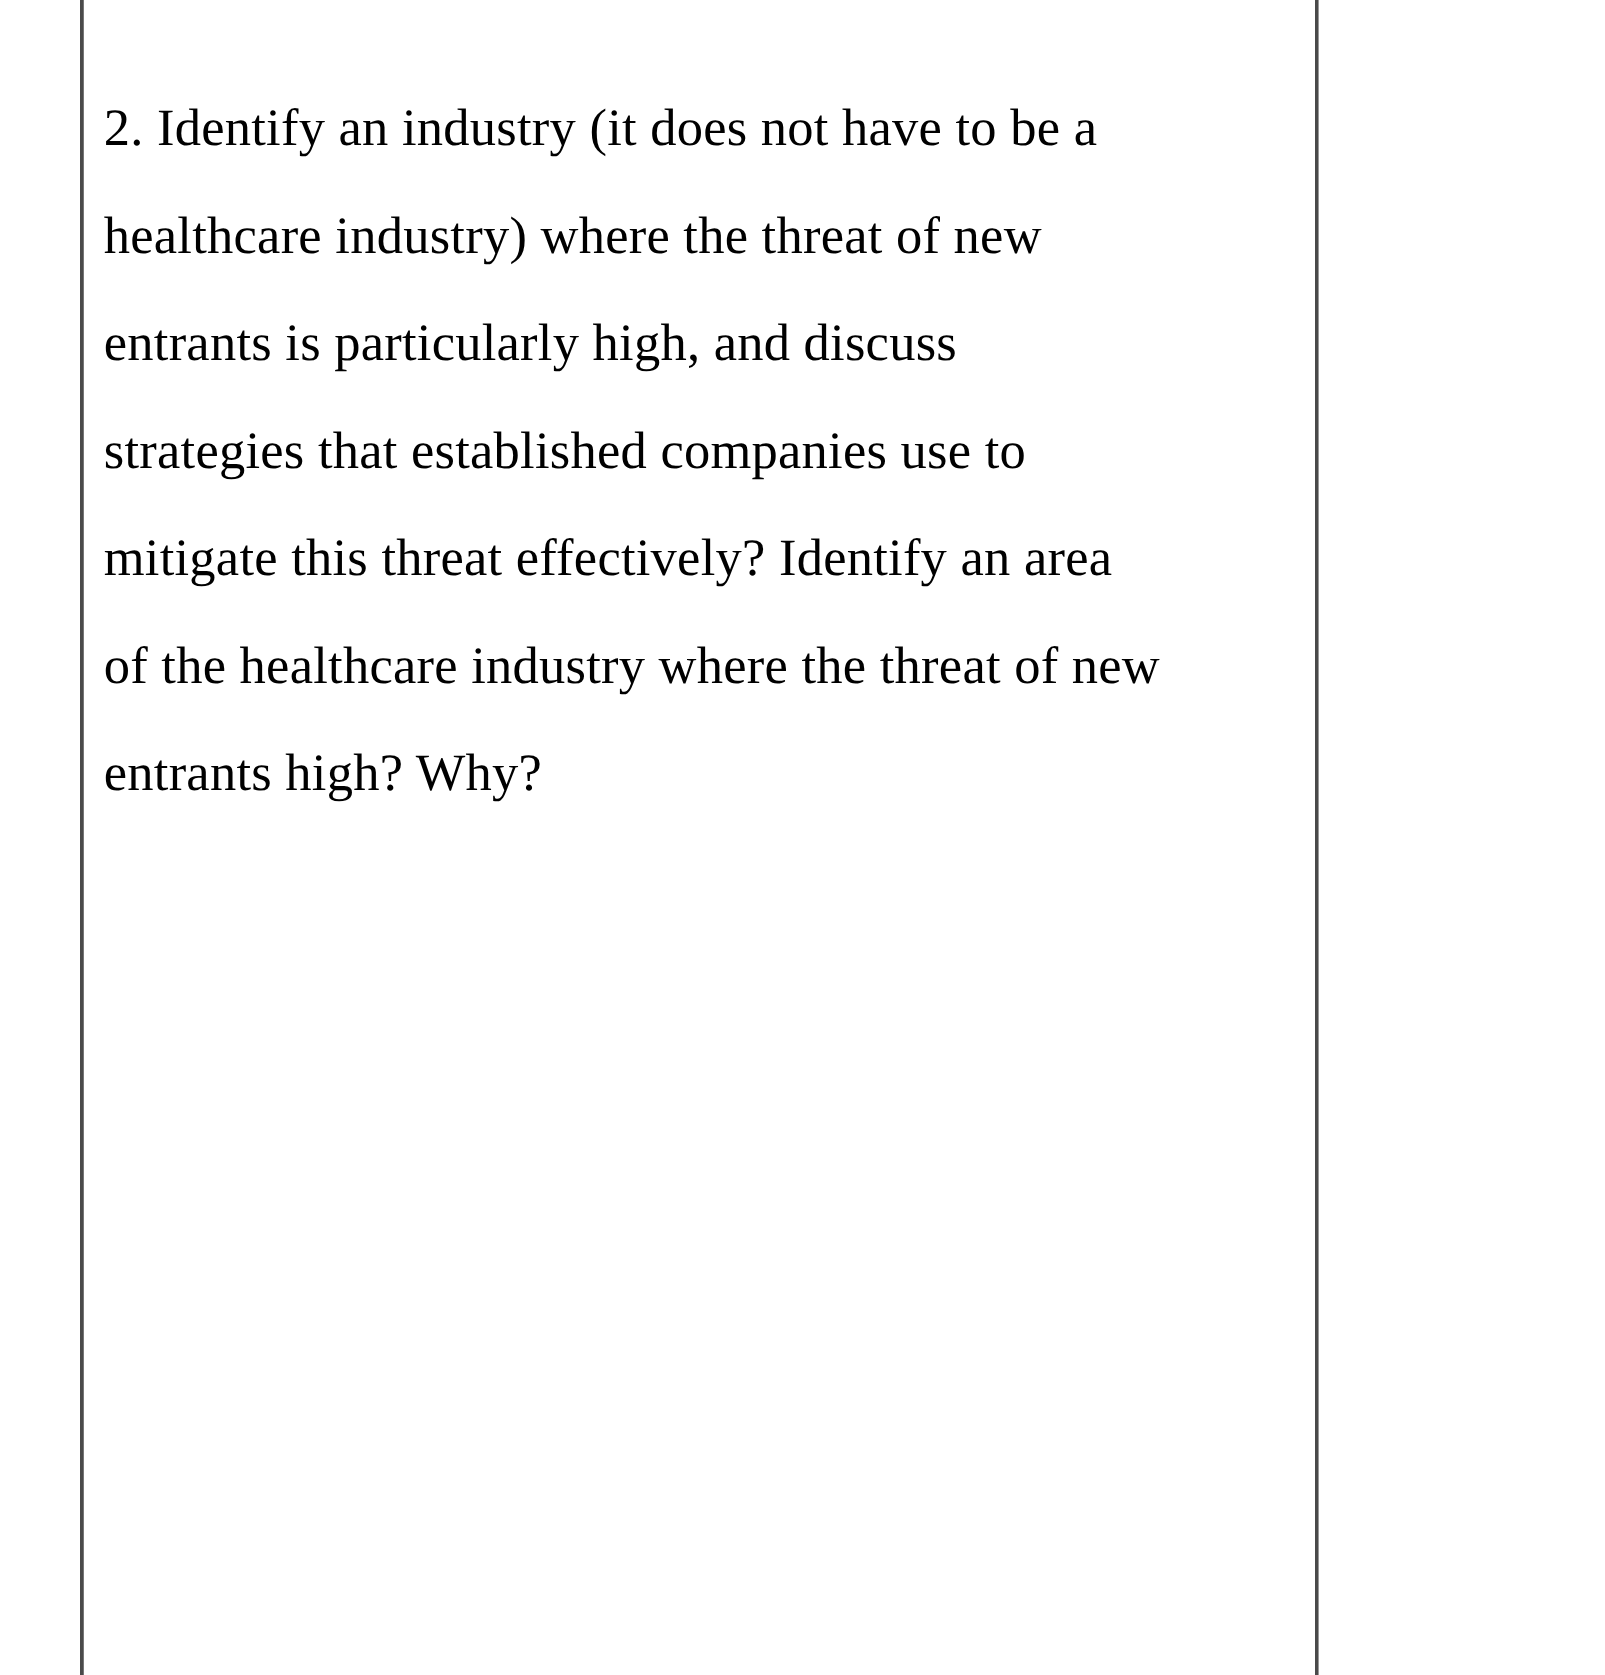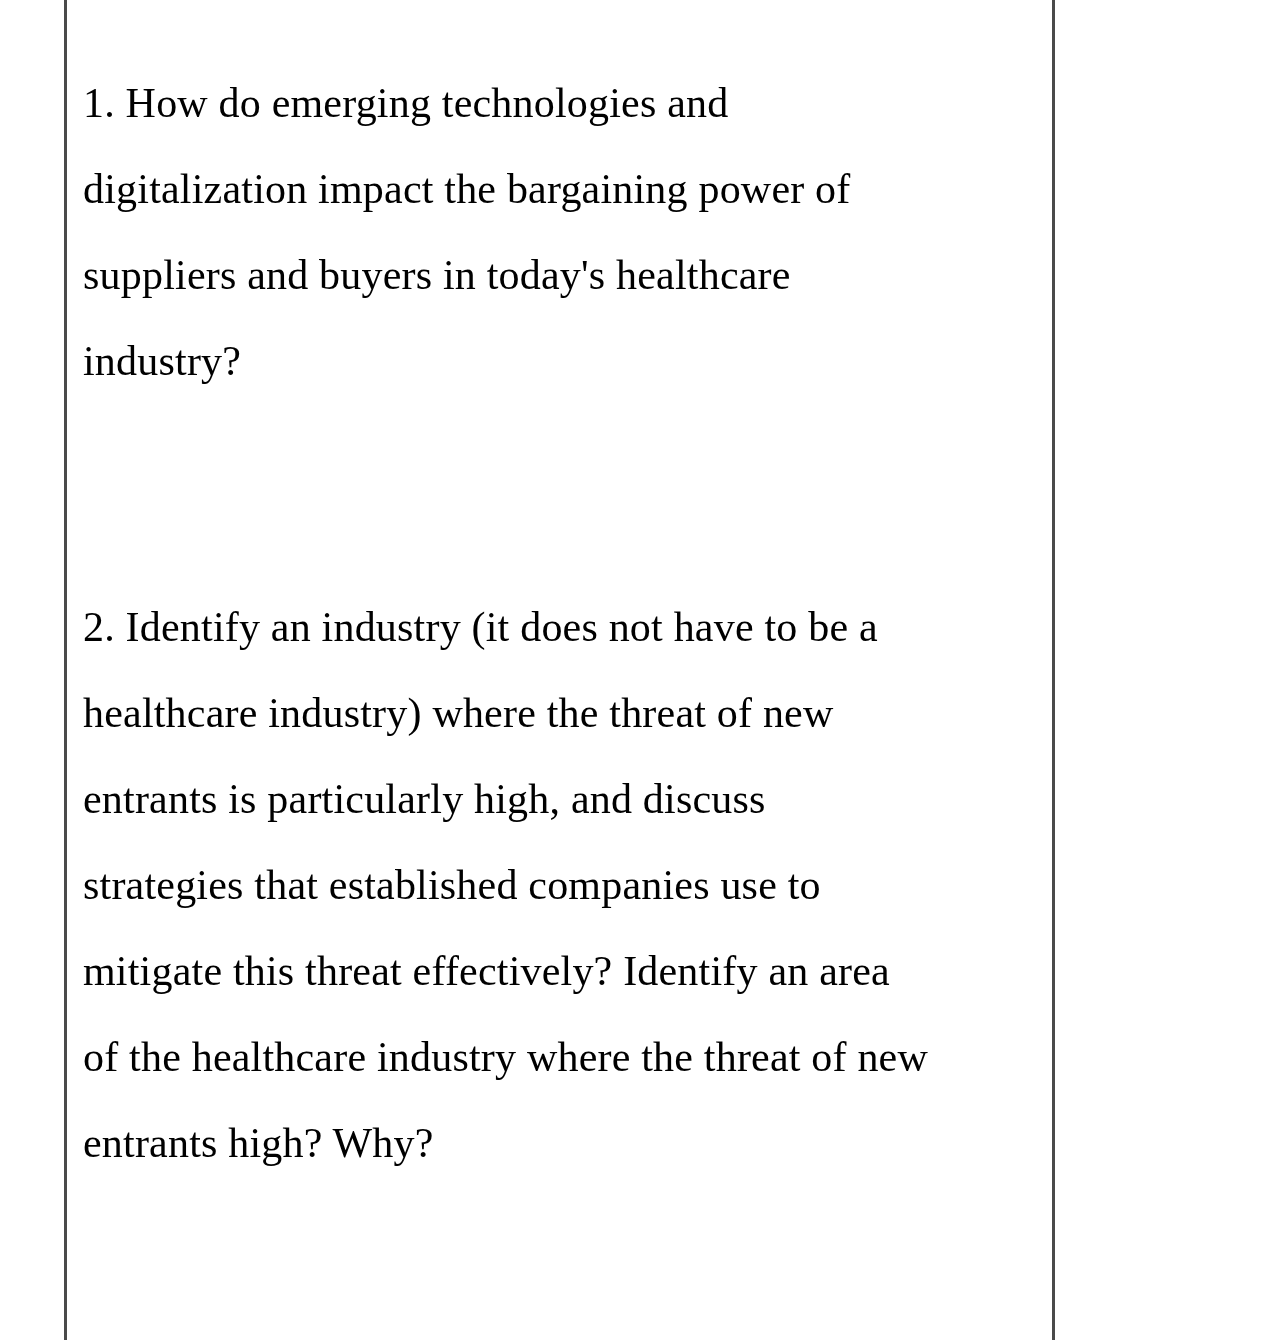--- a/index.html
+++ b/index.html
@@ -40,24 +40,20 @@
     top: 0;
     width: 229px;
     height: 1340px;
     background: #ffffff;
   }
 </style>
 </head>
 <body>
 
 <div class="page-column">
-  <p class="question">1. How do emerging technologies and
-digitalization impact the bargaining power of
-suppliers and buyers in today's healthcare
-industry?</p>
   <p class="question">2. Identify an industry (it does not have to be a
 healthcare industry) where the threat of new
 entrants is particularly high, and discuss
 strategies that established companies use to
 mitigate this threat effectively? Identify an area
 of the healthcare industry where the threat of new
 entrants high? Why?</p>
 </div>
 
 <div class="right-margin-area"></div>

